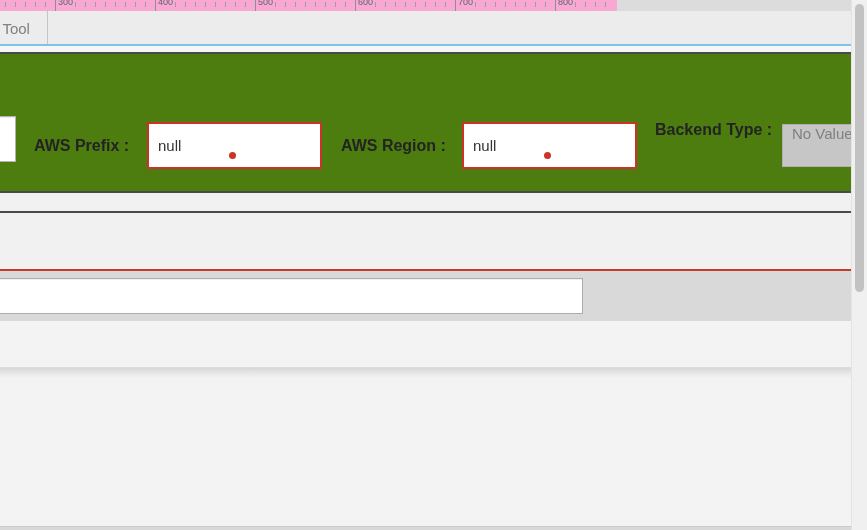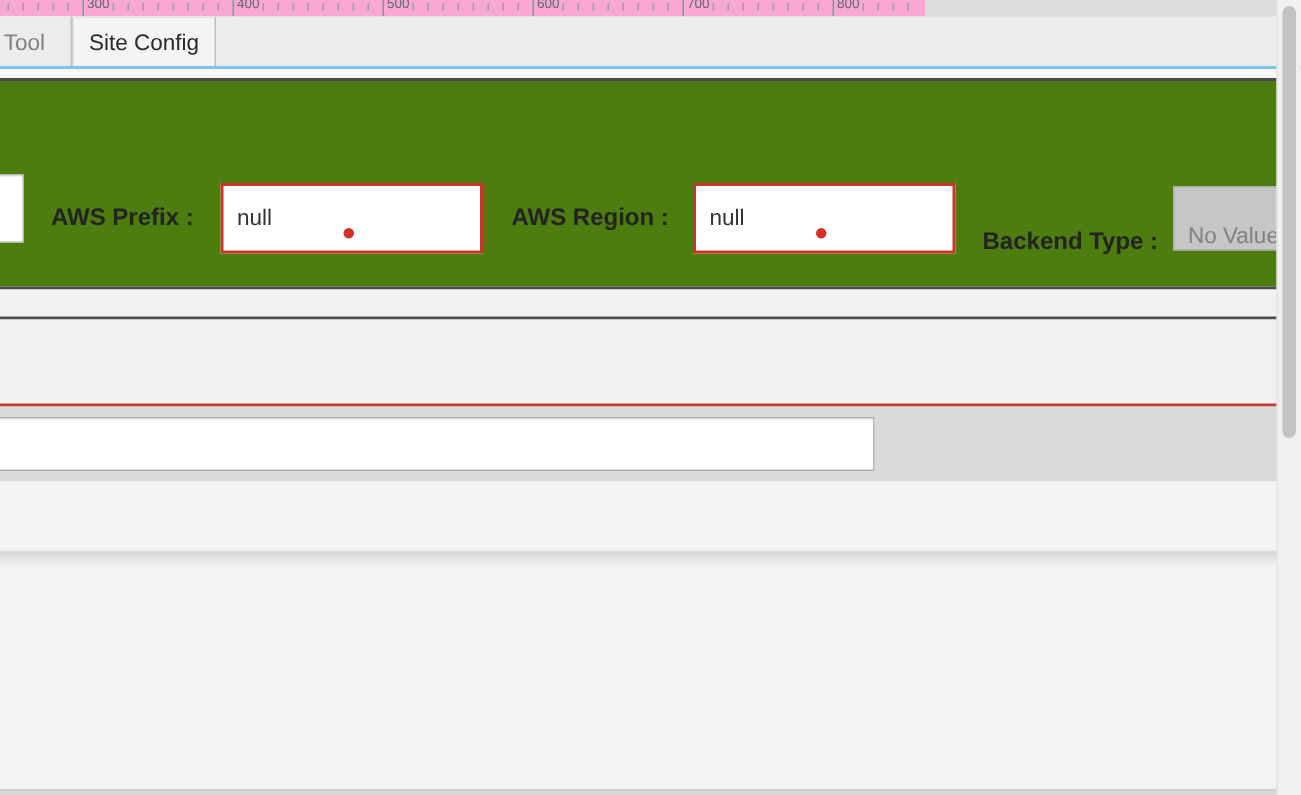--- a/index.html
+++ b/index.html
@@ -233,21 +233,21 @@
 
   .disabled-box {
     position: absolute;
     box-sizing: border-box;
     background: #c6c6c6;
     border: 1px solid #b0b0b0;
     font-size: 15px;
     color: #808080;
     font-family: "Liberation Sans", sans-serif;
     display: flex;
-    align-items: flex-end;
+    align-items: flex-start;
     padding-left: 9px;
     white-space: nowrap;
     overflow: hidden;
   }
 
   
   .band-gray {
     position: absolute;
     left: 0;
     top: 225px;
@@ -400,23 +400,20 @@
   </div>
 
   <div class="tabstrip">
     <div class="tab-rest"></div>
   </div>
 
   <div class="tab tab-prev">
     <span>y Tool</span>
   </div>
 
-  <div class="tab tab-active">
-    <span>Site Config</span>
-  </div>
 
   <div class="tabstrip-underline"></div>
 
   <div class="content">
 
     <div class="strip-top"></div>
     <div class="rule rule-1"></div>
 
     <div class="panel-main">
 
@@ -431,21 +428,21 @@
       </div>
       <div class="dot-marker" style="left:229px; top:98px;"></div>
 
       <div class="field-label" style="left:341px; top:84px;text-align:center;">AWS Region :</div>
 
       <div class="textbox invalid" style="left:462px; top:68px; width:175px; height:47px;">
         <span>null</span>
       </div>
       <div class="dot-marker" style="left:544px; top:98px;"></div>
 
-      <div class="field-label" style="left:655px; top:100px;">Backend Type :</div>
+      <div class="field-label" style="left:655px; top:68px;">Backend Type :</div>
 
       <div class="disabled-box" style="left:782px; top:70px; width:80px; height:43px;">
         <span>No Value</span>
       </div>
 
     </div>
 
     <div class="rule rule-2"></div>
     <div class="panel-thin"></div>
     <div class="rule rule-3"></div>

